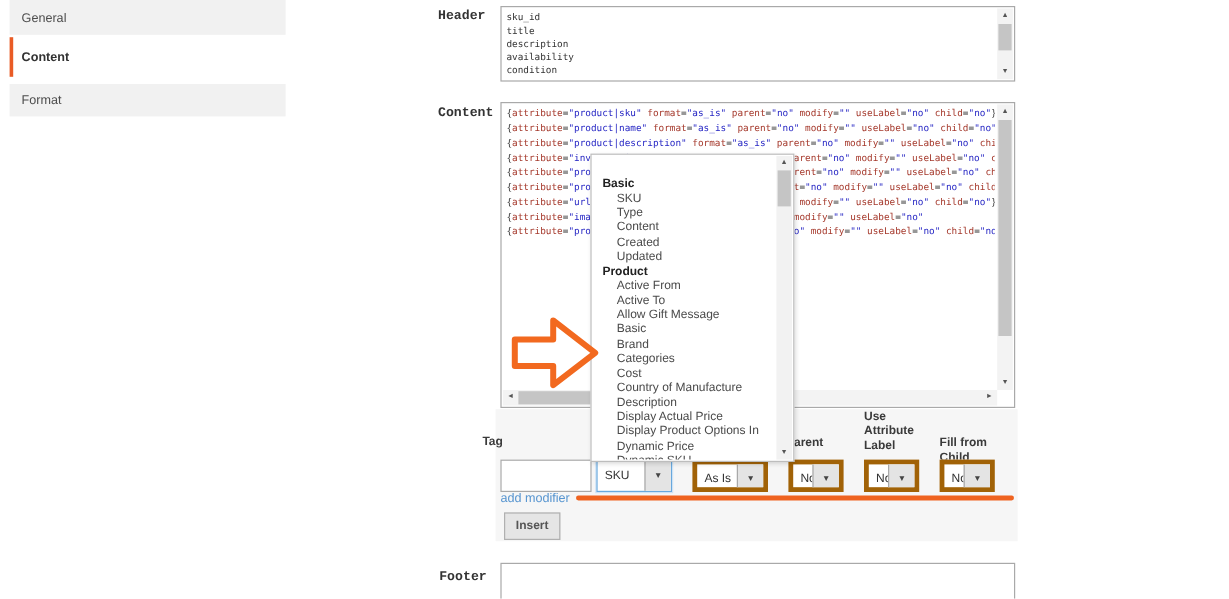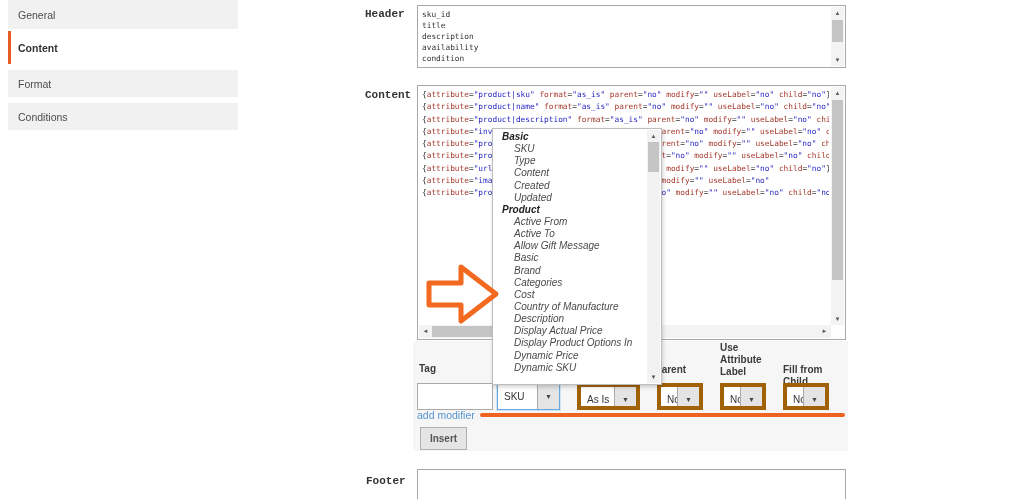--- a/index.html
+++ b/index.html
@@ -19,21 +19,21 @@
   .ta-text.code .k{color:#a5392c;}
   .ta-text.code .s{color:#2626c4;}
   
   .sb-v{position:absolute;top:1px;bottom:1px;right:1px;width:13px;background:#f3f3f3;}
   .sb-h{position:absolute;left:1px;right:1px;bottom:1px;height:13px;background:#f3f3f3;}
   .sb-btn{position:absolute;width:13px;height:12px;text-align:center;font-size:6px;line-height:12px;color:#555;}
   .sb-thumb{position:absolute;background:#c5c5c5;}
   
   .dropdown{position:absolute;left:492px;top:128px;width:170px;height:257px;background:#fff;
     border:1px solid #bdbdbd;box-shadow:1px 2px 4px rgba(0,0,0,.18);box-sizing:border-box;z-index:5;}
-  .dd-list{position:absolute;left:1px;top:1px;right:14px;bottom:1px;padding-top:1px;overflow:hidden;font-style:italic;}
+  .dd-list{position:absolute;left:1px;top:1px;right:14px;bottom:1px;padding-top:18px;overflow:hidden;}
   .dd-row{height:12.15px;line-height:12.15px;font-size:10px;color:#4a4a4a;padding-left:20px;
     white-space:nowrap;cursor:pointer;}
   .dd-row.hdr{font-weight:700;color:#222;padding-left:8px;cursor:default;}
   .dd-sb{position:absolute;top:1px;bottom:1px;right:1px;width:13px;background:#f2f2f2;}
   
   .panel{position:absolute;left:413px;top:341px;width:435px;height:110px;background:#f6f6f6;z-index:1;}
   .plabel{position:absolute;font-size:10px;font-weight:700;color:#3a3a3a;line-height:12px;z-index:2;}
   .tinput{position:absolute;top:383px;height:27px;background:#fff;border:1px solid #a9a9a9;
     box-sizing:border-box;z-index:2;font-size:10px;padding:0 4px;font-family:"Liberation Sans",sans-serif;}
   .sel{position:absolute;top:383px;height:27px;border:4px solid #a16207;background:#fff;
@@ -56,23 +56,20 @@
 <div class="screen">
 
   <div class="tab" style="top:0;height:29px">
     <span>General</span>
   </div>
   <div class="tab selected" style="top:31px;height:33px">
     <span>Content</span>
   </div>
   <div class="tab" style="top:70px;height:27px">
     <span>Format</span>
-  </div>
-  <div class="tab" style="top:103px;height:27px">
-    <span>Conditions</span>
   </div>
 
   <div class="flabel" style="left:365px;top:8px">Header</div>
   <div class="ta" style="left:417px;top:5px;width:429px;height:63px">
     <div class="ta-text">sku_id
 title
 description
 availability
 condition</div>
     <div class="sb-v">
@@ -99,21 +96,21 @@
       <div class="sb-btn" style="bottom:0">▼</div>
     </div>
     <div class="sb-h" style="right:14px">
       <div class="sb-btn" style="left:0;height:13px;line-height:13px">◄</div>
       <div class="sb-thumb" style="top:1px;bottom:1px;left:13px;width:212px"></div>
       <div class="sb-btn" style="right:0;height:13px;line-height:13px">►</div>
     </div>
   </div>
 
   <div class="panel"></div>
-  <div class="plabel" style="left:419px;top:363px">Tag</div>
+  <div class="plabel" style="left:402px;top:363px">Tag</div>
   <div class="plabel" style="left:655px;top:364px">Parent</div>
   <div class="plabel" style="left:720px;top:342px;width:55px">Use Attribute Label</div>
   <div class="plabel" style="left:783px;top:364px;width:50px">Fill from Child</div>
 
   <input class="tinput" style="left: 417px; width: 76px;" value="">
 
   <div class="sel focused" style="left:497px;width:63px">
     <span class="sel-v">SKU</span>
     <span class="sel-a">▼</span>
   </div>

